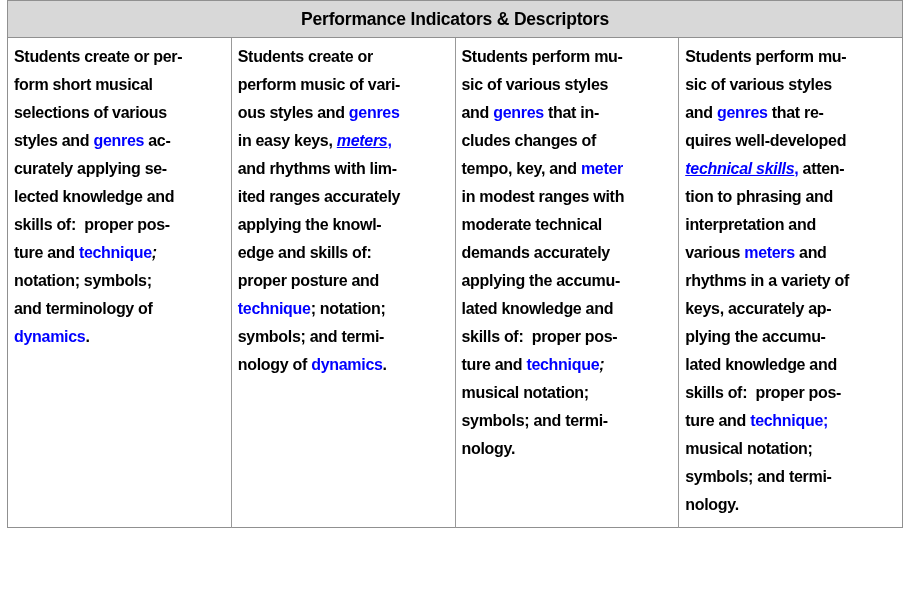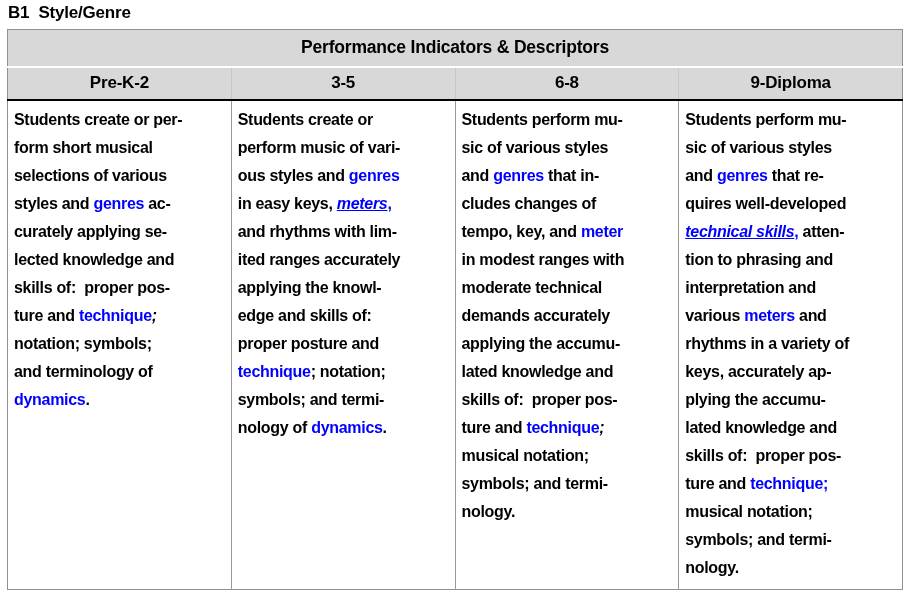--- a/index.html
+++ b/index.html
@@ -68,32 +68,25 @@
   .body-row td:first-child{border-left:none;}
   .run-term{color:var(--term-blue);}
   .run-term-underline{color:var(--term-blue);font-style:italic;text-decoration:underline;}
   .run-italic{font-style:italic;}
 </style>
 </head>
 <body>
 
 <div class="page">
 
-  <div class="doc-title">B1  Style/Genre</div>
 
   <table class="std-table">
     <tbody>
         <tr class="merged-header">
       <th colspan="4">Performance Indicators &amp; Descriptors</th>
-    </tr>
-    <tr class="col-headers">
-      <th>Pre-K-2</th>
-      <th>3-5</th>
-      <th>6-8</th>
-      <th>9-Diploma</th>
     </tr>
     <tr class="body-row">
       <td><span>Students create or per-<br>form short musical<br>selections of various<br>styles and </span><span class="run-term">genres</span><span> ac-<br>curately applying se-<br>lected knowledge and<br>skills of:  proper pos-<br>ture and </span><span class="run-term">technique</span><span class="run-italic">;</span><span><br>notation; symbols;<br>and terminology of<br></span><span class="run-term">dynamics</span><span>.</span></td>
       <td><span>Students create or<br>perform music of vari-<br>ous styles and </span><span class="run-term">genres</span><span><br>in easy keys, </span><span class="run-term-underline">meters</span><span class="run-term">,</span><span><br>and rhythms with lim-<br>ited ranges accurately<br>applying the knowl-<br>edge and skills of:<br>proper posture and<br></span><span class="run-term">technique</span><span>; notation;<br>symbols; and termi-<br>nology of </span><span class="run-term">dynamics</span><span>.</span></td>
       <td><span>Students perform mu-<br>sic of various styles<br>and </span><span class="run-term">genres</span><span> that in-<br>cludes changes of<br>tempo, key, and </span><span class="run-term">meter</span><span><br>in modest ranges with<br>moderate technical<br>demands accurately<br>applying the accumu-<br>lated knowledge and<br>skills of:  proper pos-<br>ture and </span><span class="run-term">technique</span><span class="run-italic">;</span><span><br>musical notation;<br>symbols; and termi-<br>nology.</span></td>
       <td><span>Students perform mu-<br>sic of various styles<br>and </span><span class="run-term">genres</span><span> that re-<br>quires well-developed<br></span><span class="run-term-underline">technical skills</span><span class="run-term">,</span><span> atten-<br>tion to phrasing and<br>interpretation and<br>various </span><span class="run-term">meters</span><span> and<br>rhythms in a variety of<br>keys, accurately ap-<br>plying the accumu-<br>lated knowledge and<br>skills of:  proper pos-<br>ture and </span><span class="run-term">technique;</span><span><br>musical notation;<br>symbols; and termi-<br>nology.</span></td>
     </tr>
   </tbody>
     </table>
 

